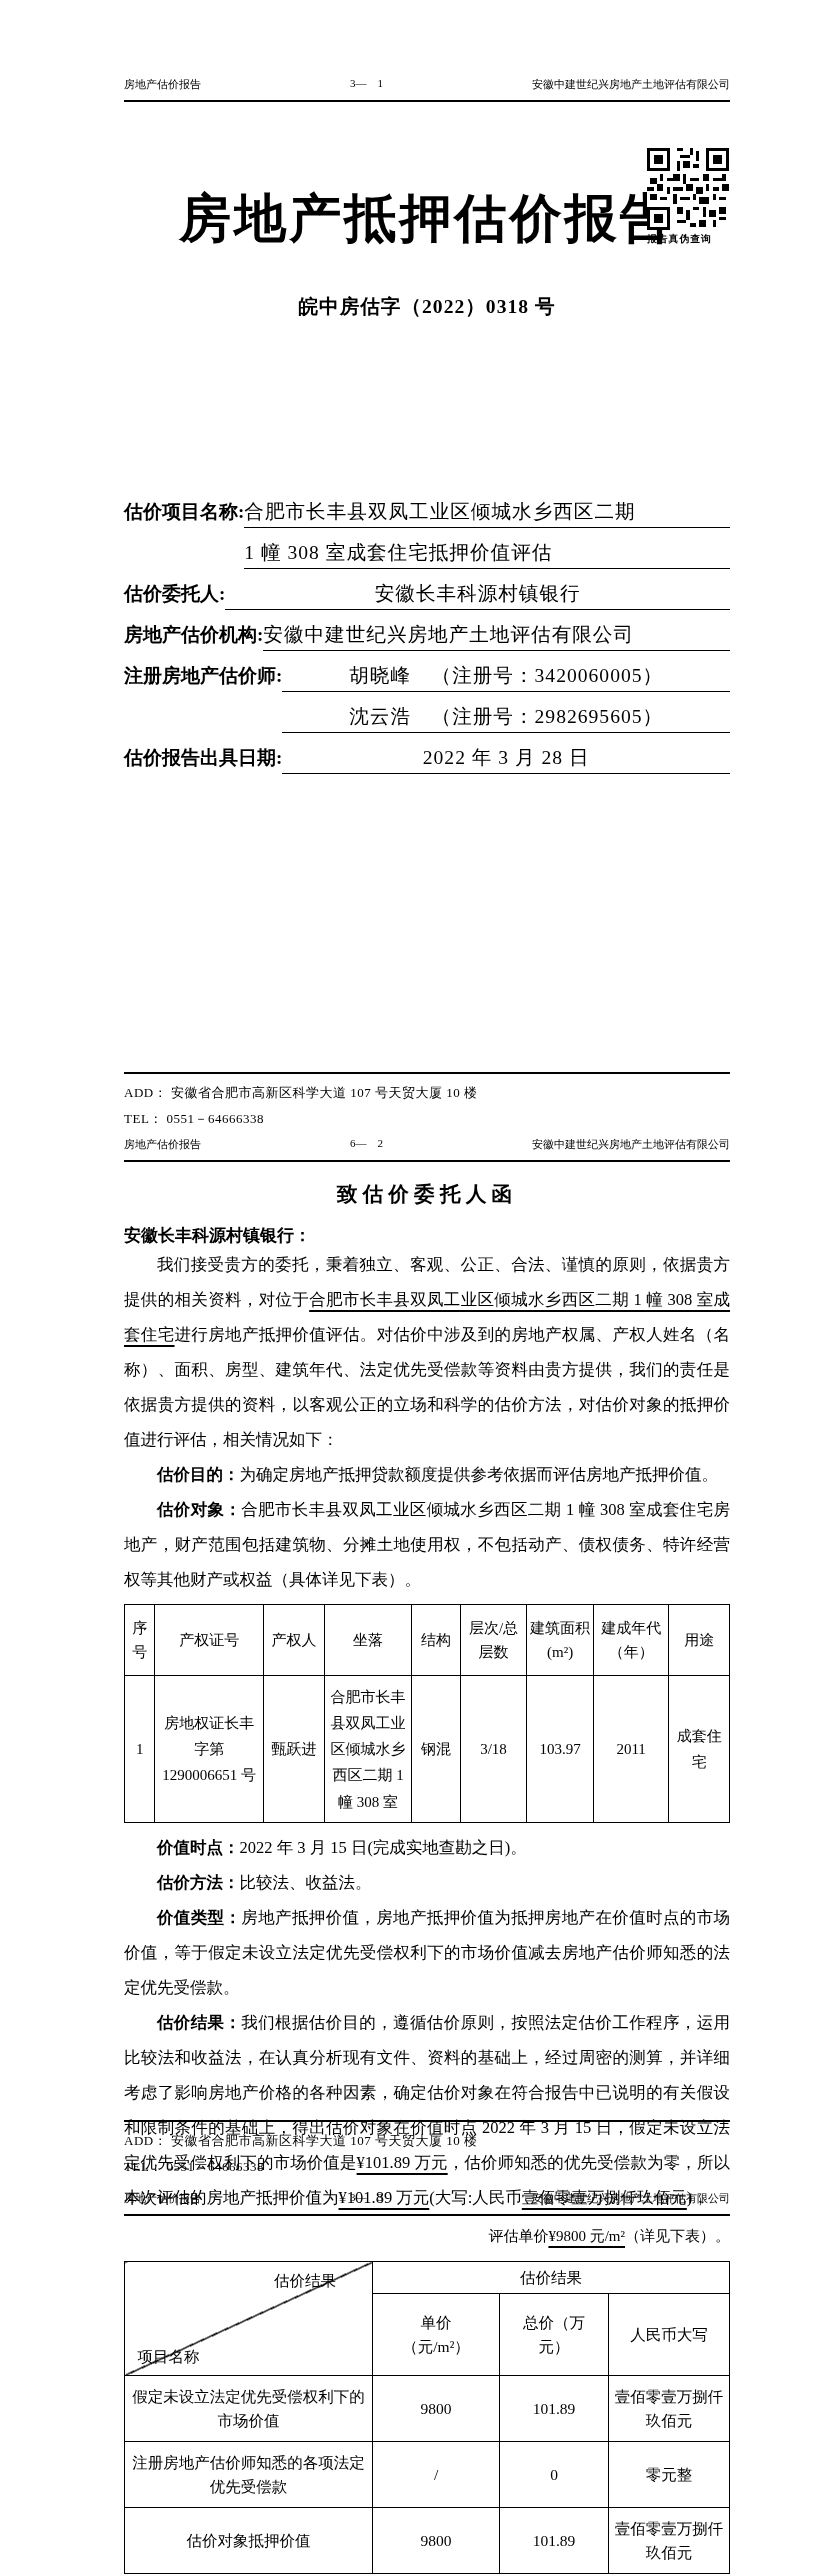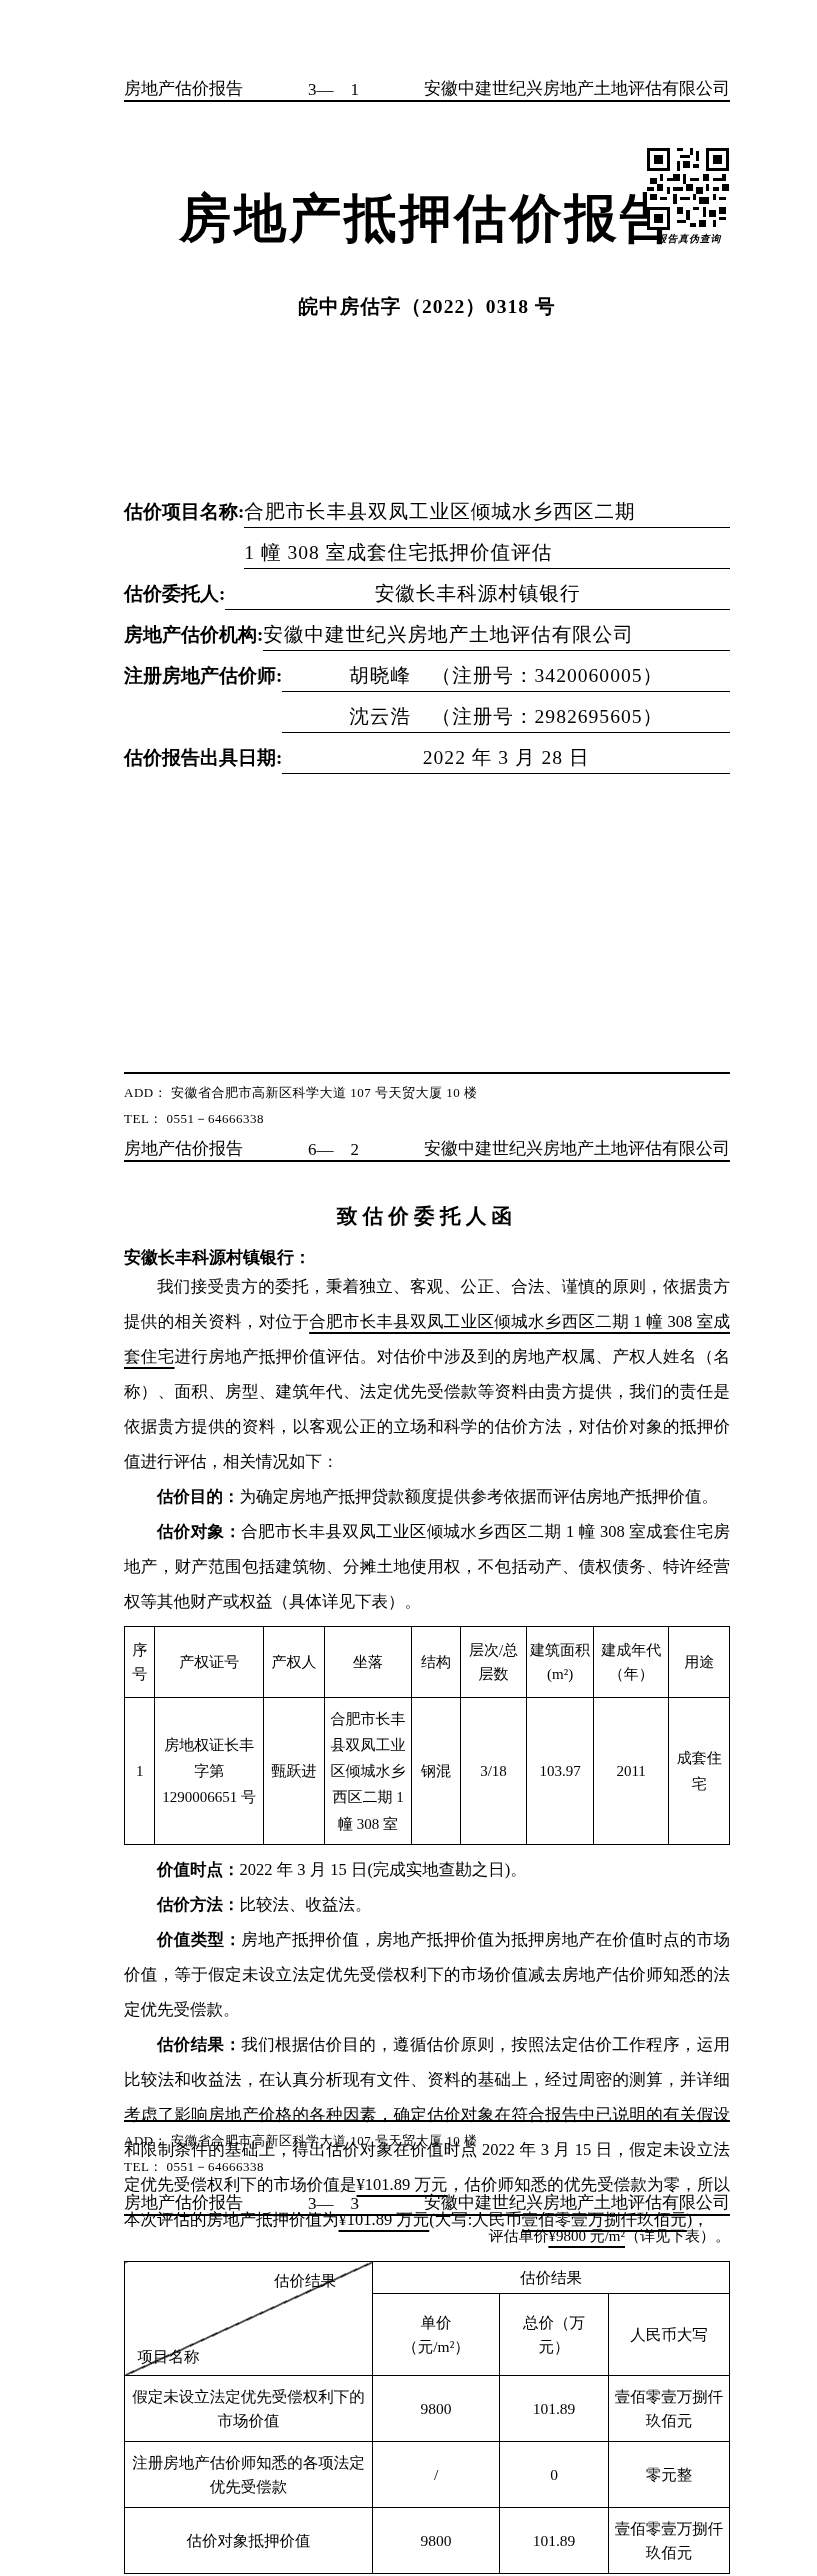--- a/index.html
+++ b/index.html
@@ -8,48 +8,48 @@
     font-family:"Liberation Serif","DejaVu Serif",serif; color:#000;
     position:relative; overflow:hidden;
   }
   .page { position:relative; box-sizing:border-box; padding-left:124px; padding-right:88px; }
   .page1 { height:1131px; }
   .page2 { height:1053px; }
   .page3 { height:1117px; }
 
   
   .page-header {
-    display:flex; justify-content:space-between; align-items:flex-end;
-    border-bottom:2.1px solid #000; padding-bottom:0; font-size:17px;
+    display:flex; justify-content:space-between; 
+    border-bottom:2.1px solid #000; padding-bottom:8px; font-size:11px;
     white-space:pre;
   }
   .page1 .page-header { padding-top:77px; }
   .page2 .page-header { padding-top:6.2px; }
   .page3 .page-header { padding-top:7.2px; }
   .page-footer { position:absolute; left:124px; right:88px; }
   .footer-line { border-top:2.1px solid #000; margin-bottom:6.2px; }
   .footer-text { font-size:13px; line-height:26px; letter-spacing:0.5px; }
   .page1 .page-footer { top:1072px; }
   .page2 .page-footer { top:989px; }
 
   
-  .qr-block { position:absolute; top:148px; right:87px; width:84px; text-align:center;font-style:italic; }
+  .qr-block { position:absolute; top:148px; right:87px; width:84px; text-align:left; }
   .qr-block svg { width:82px; height:82px; display:block; shape-rendering:crispEdges; }
   .qr-caption { font-size:9.8px; font-weight:bold; margin-top:3.1px; letter-spacing:1px; }
   .cover-title { margin-top:90px; text-align:center; font-size:52px; font-weight:bold; letter-spacing:3.1px; line-height:1.05; }
   .cover-docno { margin-top:46px; text-align:center; font-size:19.6px; font-weight:bold; letter-spacing:1px; }
   .cover-fields { margin-top:167px; }
   .cover-row { display:flex; align-items:flex-end; height:41px; }
   .cover-label { font-size:19px; font-weight:bold; white-space:nowrap; padding-bottom:3.1px; }
   .cover-label.spacer { visibility:hidden; }
   .cover-line { flex:1; border-bottom:1.5px solid #000; font-size:19.6px; letter-spacing:1px; padding-bottom:2.1px; white-space:nowrap; }
   .cover-line.center { text-align:center; }
 
   
-  .letter-heading { margin-top:40px; text-align:center; font-size:20.6px; font-weight:bold; letter-spacing:5.2px; }
+  .letter-heading { margin-top:18px; text-align:center; font-size:20.6px; font-weight:bold; letter-spacing:5.2px; }
   .salutation { margin-top:15.5px; font-size:17px; font-weight:bold; }
   .para { font-size:16.5px; line-height:35px; text-align:justify; text-indent:2em; margin:0; }
   .b { font-weight:bold; }
   .u { text-decoration:underline; text-decoration-thickness:1.5px; text-underline-offset:5.2px; }
 
   
   table { border-collapse:collapse; width:100%; }
   th,td { border:1px solid #000; text-align:center; vertical-align:middle; font-weight:normal; }
   #table1 { margin-top:7.2px; font-size:15px; }
   #table1 th { padding:11.3px 2.1px; line-height:1.6; }

